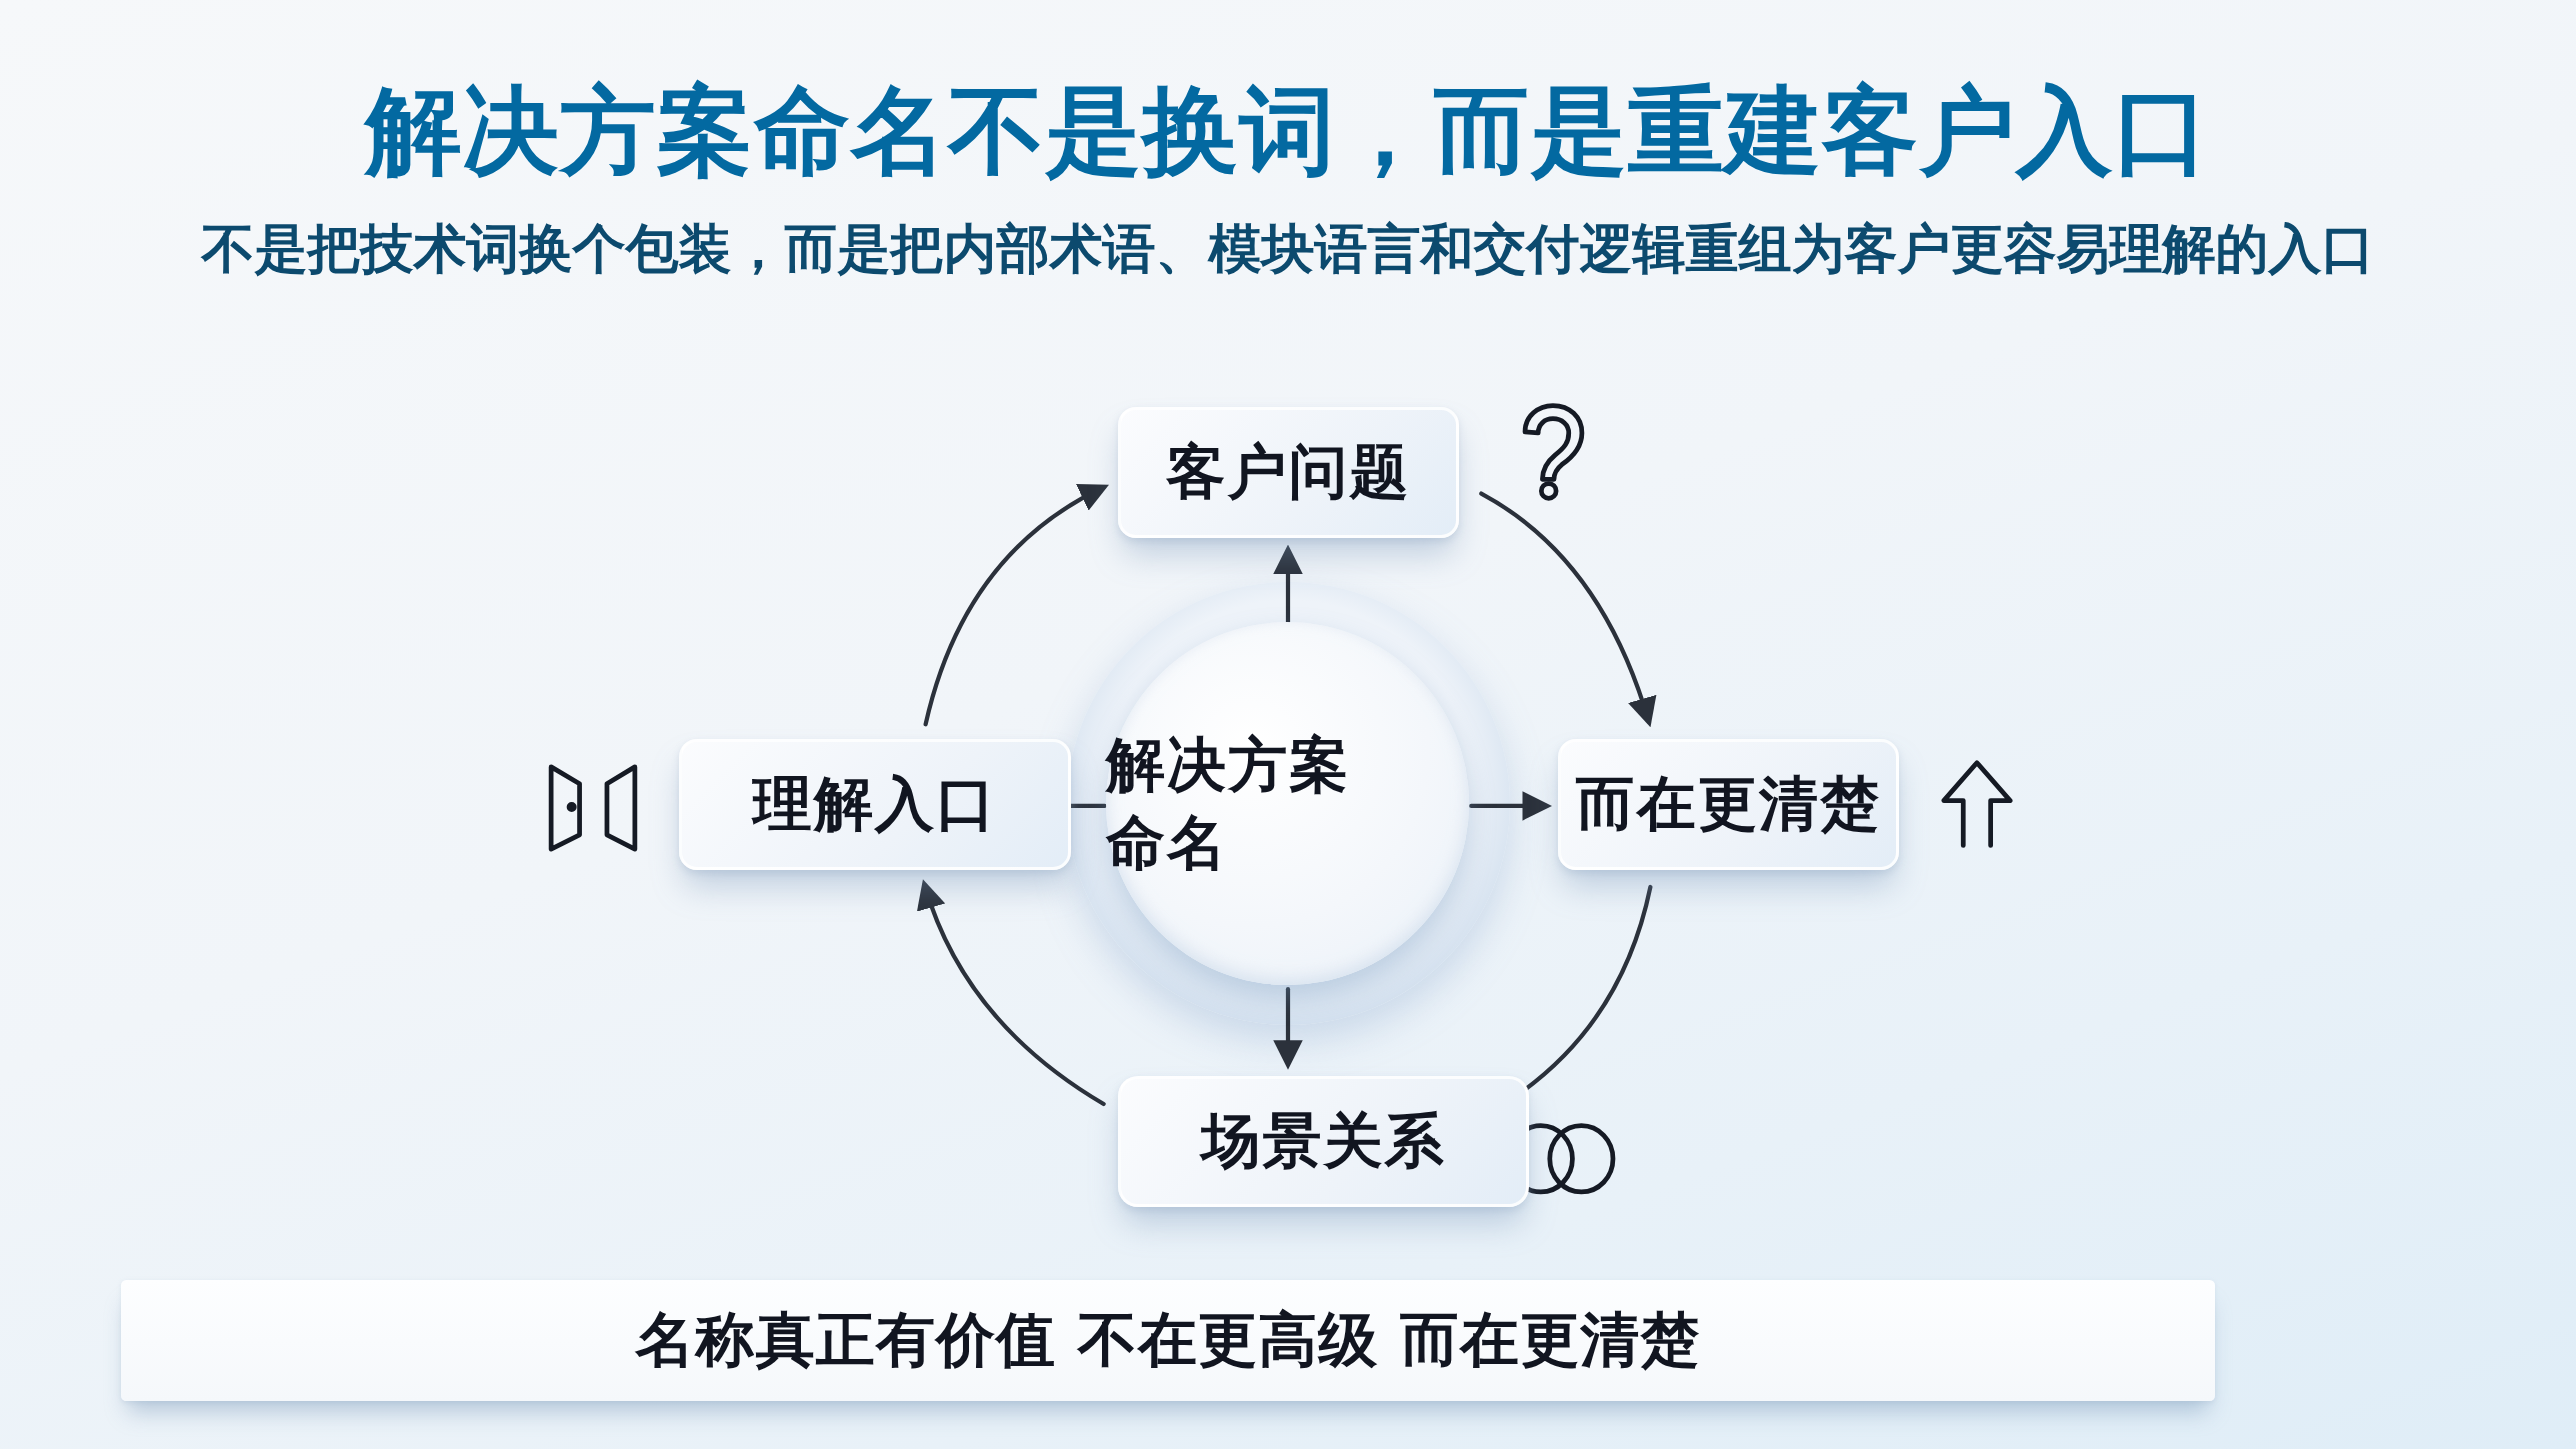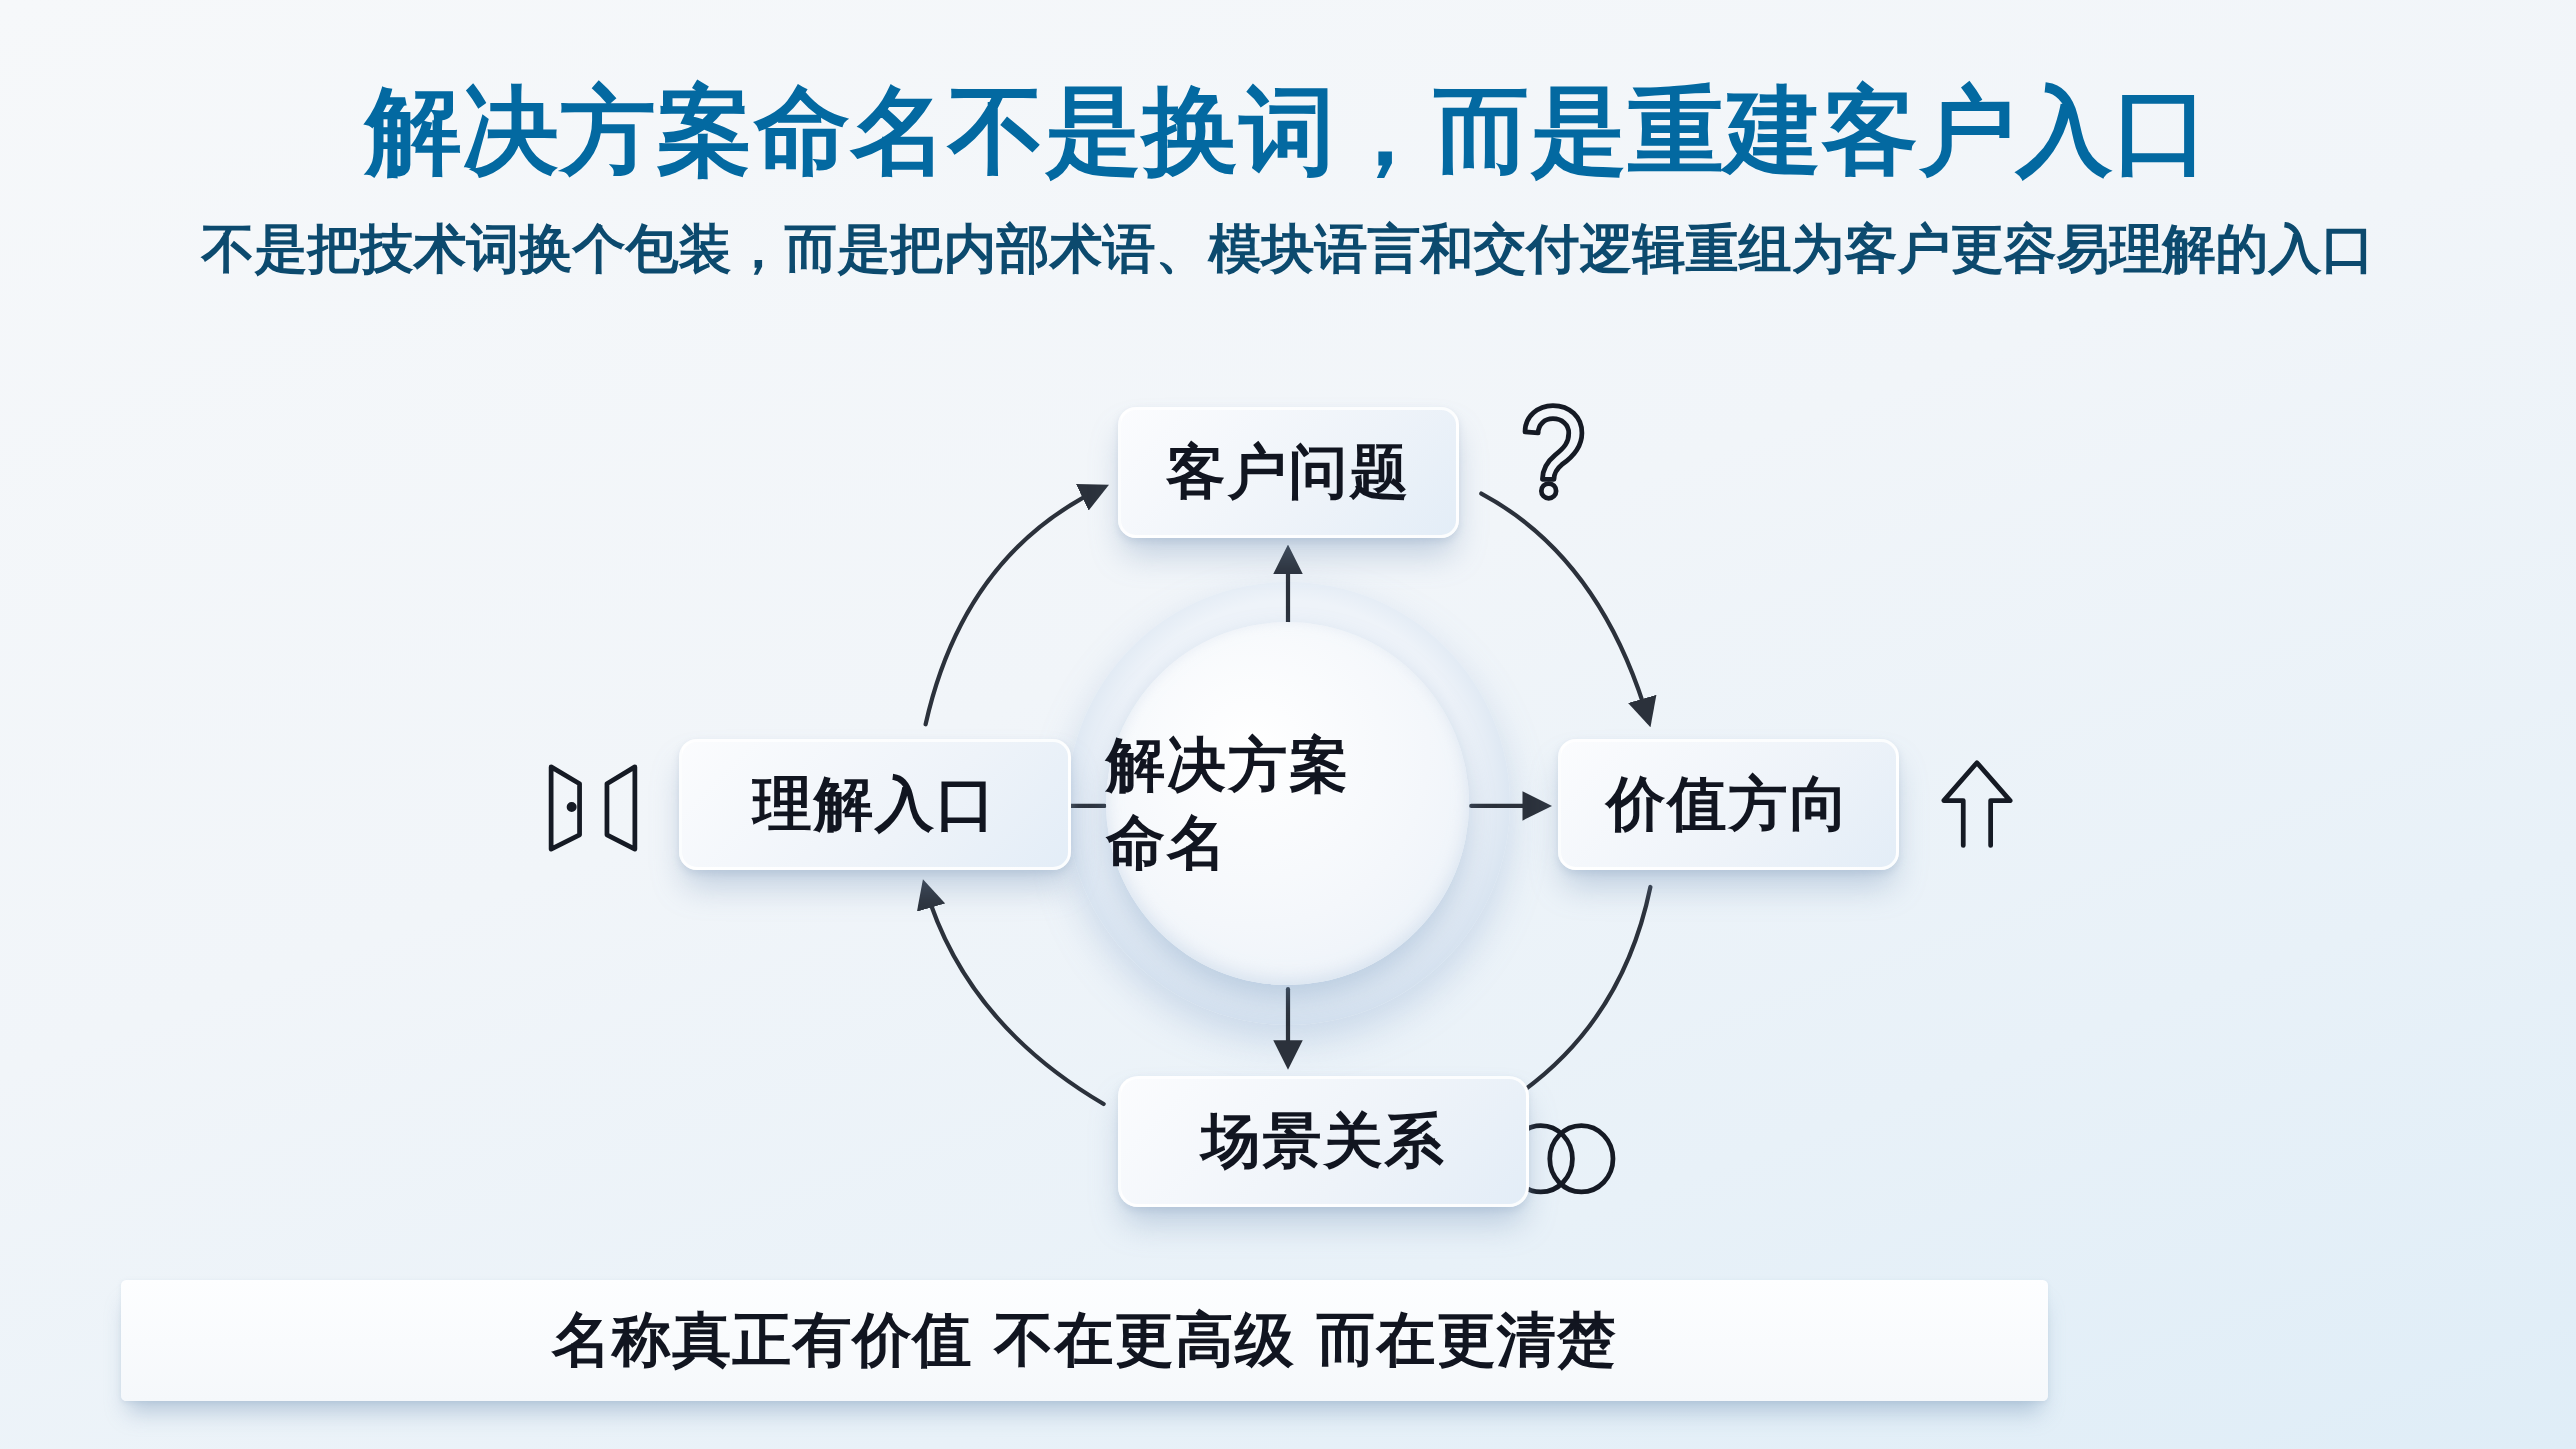--- a/index.html
+++ b/index.html
@@ -35,21 +35,21 @@
     box-shadow: 0 16px 37px rgba(140,170,205,0.35);
   }
   .center {
     left: 1106px; top: 622px; width: 363px; height: 363px; border-radius: 50%;
     background: radial-gradient(circle at 40% 35%, #ffffff 0%, #f4f7fb 55%, #e9f0f8 100%);
     box-shadow: 0 12.6px 26px rgba(110,145,185,0.35), inset 0 -5.3px 16px rgba(200,215,232,0.6);
     display: flex; flex-direction: column; justify-content: center;
     font-size: 59px; font-weight: bold; color: #111520; line-height: 1.32; letter-spacing: 2.1px;
   }
   .footer {
-    left: 121px; top: 1280px; width: 1927px; height: 121px; border-radius: 5.3px;
+    left: 121px; top: 1280px; width: 2094px; height: 121px; border-radius: 5.3px;
     background: linear-gradient(180deg, #fdfeff 0%, #f5f8fb 100%);
     box-shadow: 0 18px 21px -7.4px rgba(120,150,185,0.45), 0 1.1px 4.2px rgba(170,190,210,0.25);
     display: flex; align-items: center; justify-content: center;
     font-size: 59px; font-weight: bold; color: #111520; letter-spacing: 1.1px;
   }
   svg.overlay { position: absolute; left: 0; top: 0; }
 </style>
 </head>
 <body>
 
@@ -98,21 +98,21 @@
 
 <div class="abs center">
   <span>解决方案</span>
   <span>命名</span>
 </div>
 
 <div class="abs node" style="left:1118px; top:407px; width:341px; height:131px;">
   <span>客户问题</span>
 </div>
 <div class="abs node" style="left:1558px; top:739px; width:341px; height:131px;">
-  <span>价值方向</span>
+  <span>而在更清楚</span>
 </div>
 <div class="abs node" style="left:1118px; top:1076px; width:411px; height:131px;border-radius:20px;">
   <span>场景关系</span>
 </div>
 <div class="abs node" style="left:679px; top:739px; width:392px; height:131px;">
   <span>理解入口</span>
 </div>
 
 <div class="abs footer">
   <span>名称真正有价值 不在更高级 而在更清楚</span>

